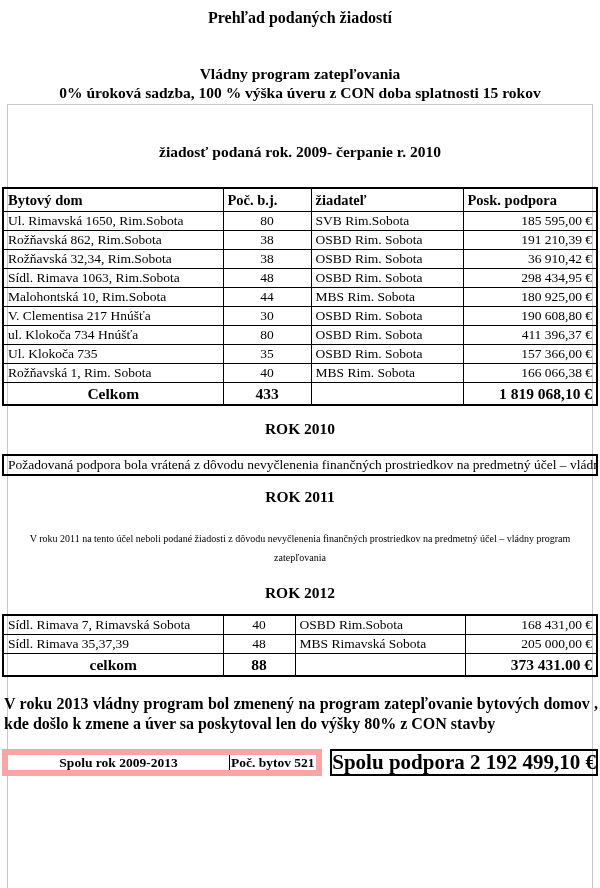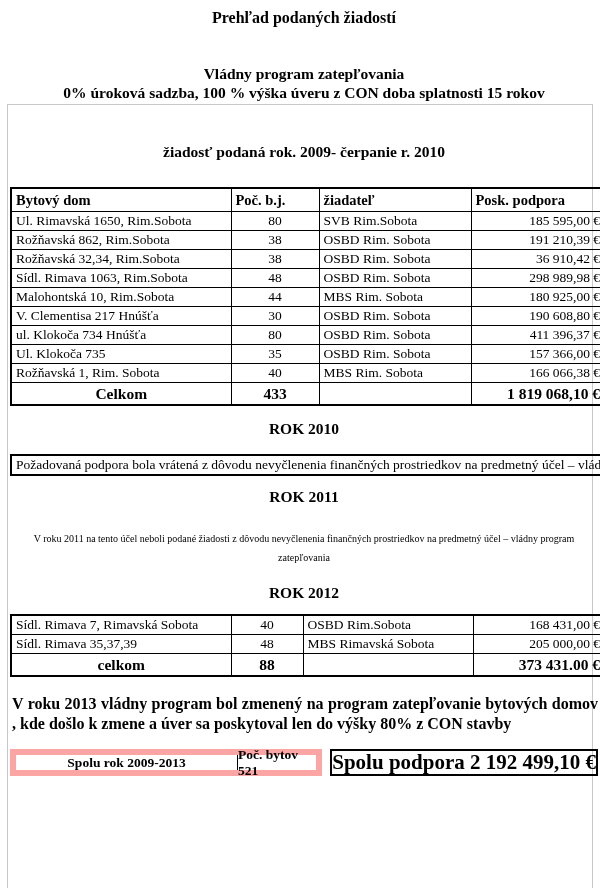--- a/index.html
+++ b/index.html
@@ -10,21 +10,21 @@
     color: #000;
   }
   .doc { position: relative; width: 600px; height: 888px; }
 
   .frame {
     position: absolute; left: 7px; right: 7px; top: 104px; bottom: -2px;
     border: 1px solid #c9c9c9; border-bottom: none;
     pointer-events: none;
   }
 
-  .content { position: relative; padding-left: 8px; }
+  .content { position: relative; }
 
   .title { text-align: center; font-weight: bold; font-size: 16px; line-height: 20px; padding-top: 8px; }
   .subtitle { text-align: center; font-weight: bold; font-size: 15.5px; line-height: 19px; margin-top: 36px; }
   .sec-heading { text-align: center; font-weight: bold; font-size: 15.5px; line-height: 20px; }
   .h1-2009 { margin-top: 40px; }
   .h-rok2010 { margin-top: 13px; }
   .h-rok2011 { margin-top: 11px; }
   .h-rok2012 { margin-top: 16px; }
 
   table.t {
@@ -120,21 +120,21 @@
             <td class="c1">Rožňavská 32,34, Rim.Sobota</td>
             <td class="c2">38</td>
             <td class="c3">OSBD Rim. Sobota</td>
             <td class="c4">36 910,42 €</td>
           </tr>
 
           <tr>
             <td class="c1">Sídl. Rimava 1063, Rim.Sobota</td>
             <td class="c2">48</td>
             <td class="c3">OSBD Rim. Sobota</td>
-            <td class="c4">298 989,98 €</td>
+            <td class="c4">298 434,95 €</td>
           </tr>
 
           <tr>
             <td class="c1">Malohontská 10, Rim.Sobota</td>
             <td class="c2">44</td>
             <td class="c3">MBS Rim. Sobota</td>
             <td class="c4">180 925,00 €</td>
           </tr>
 
           <tr>

